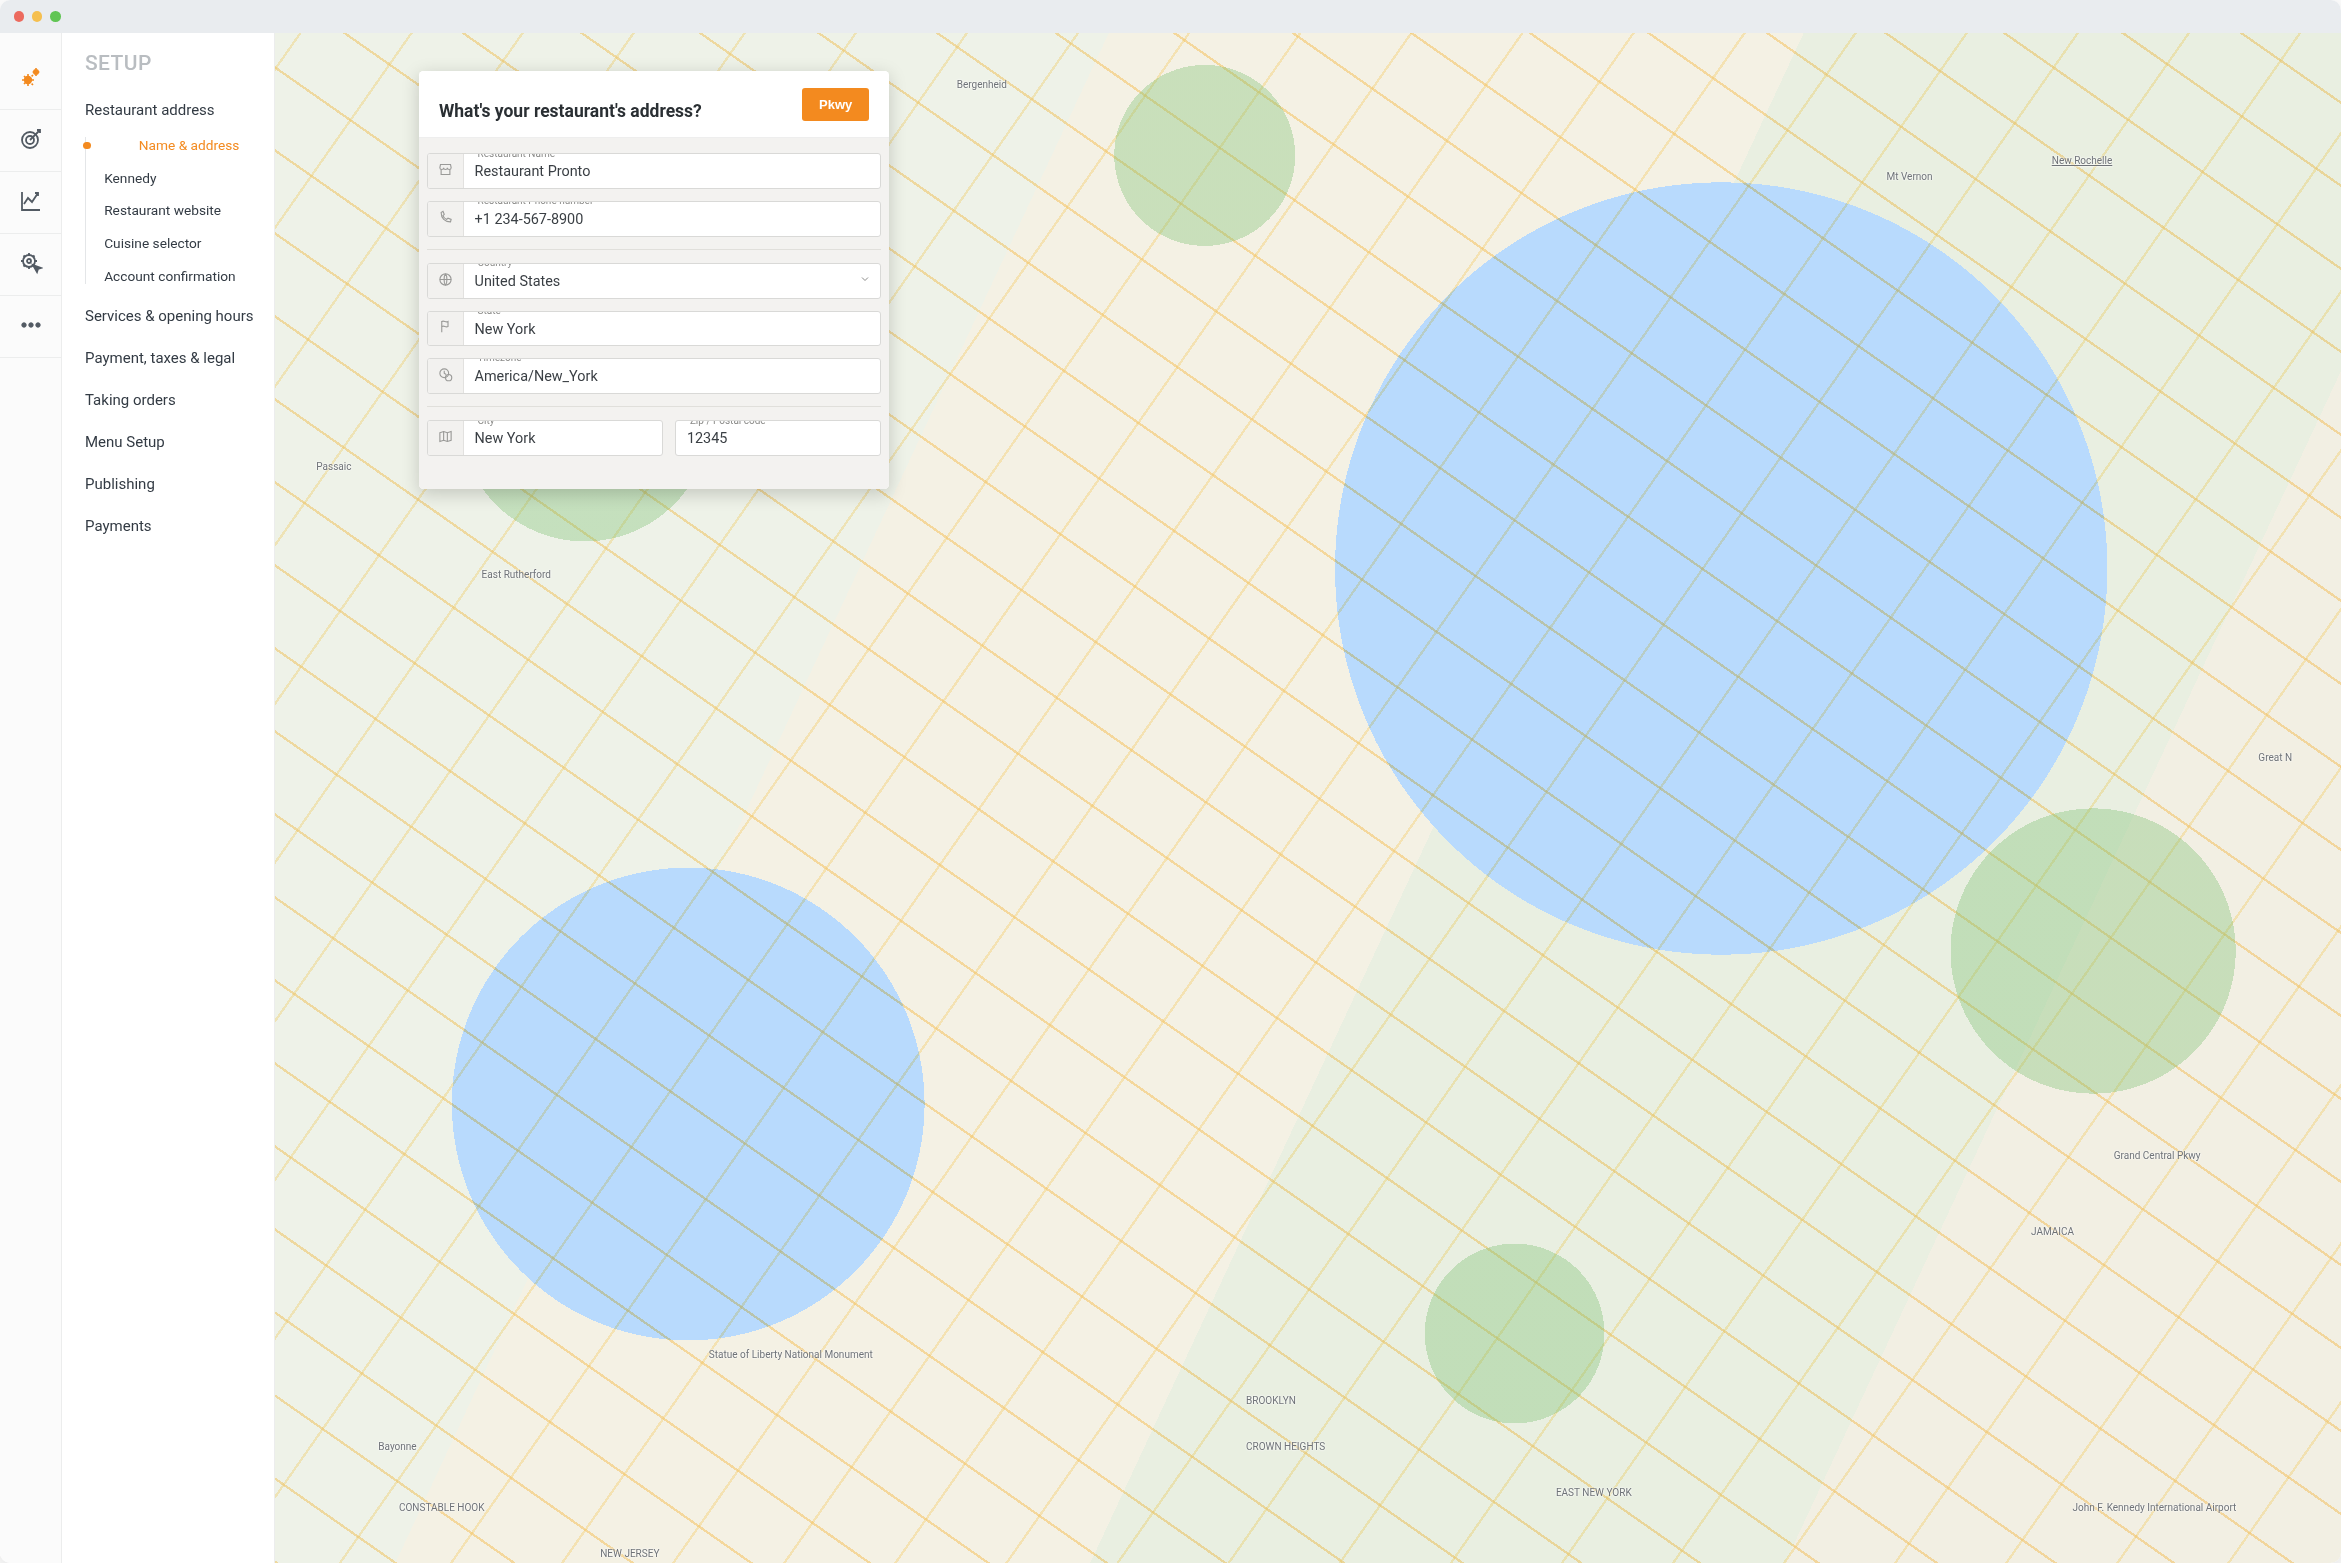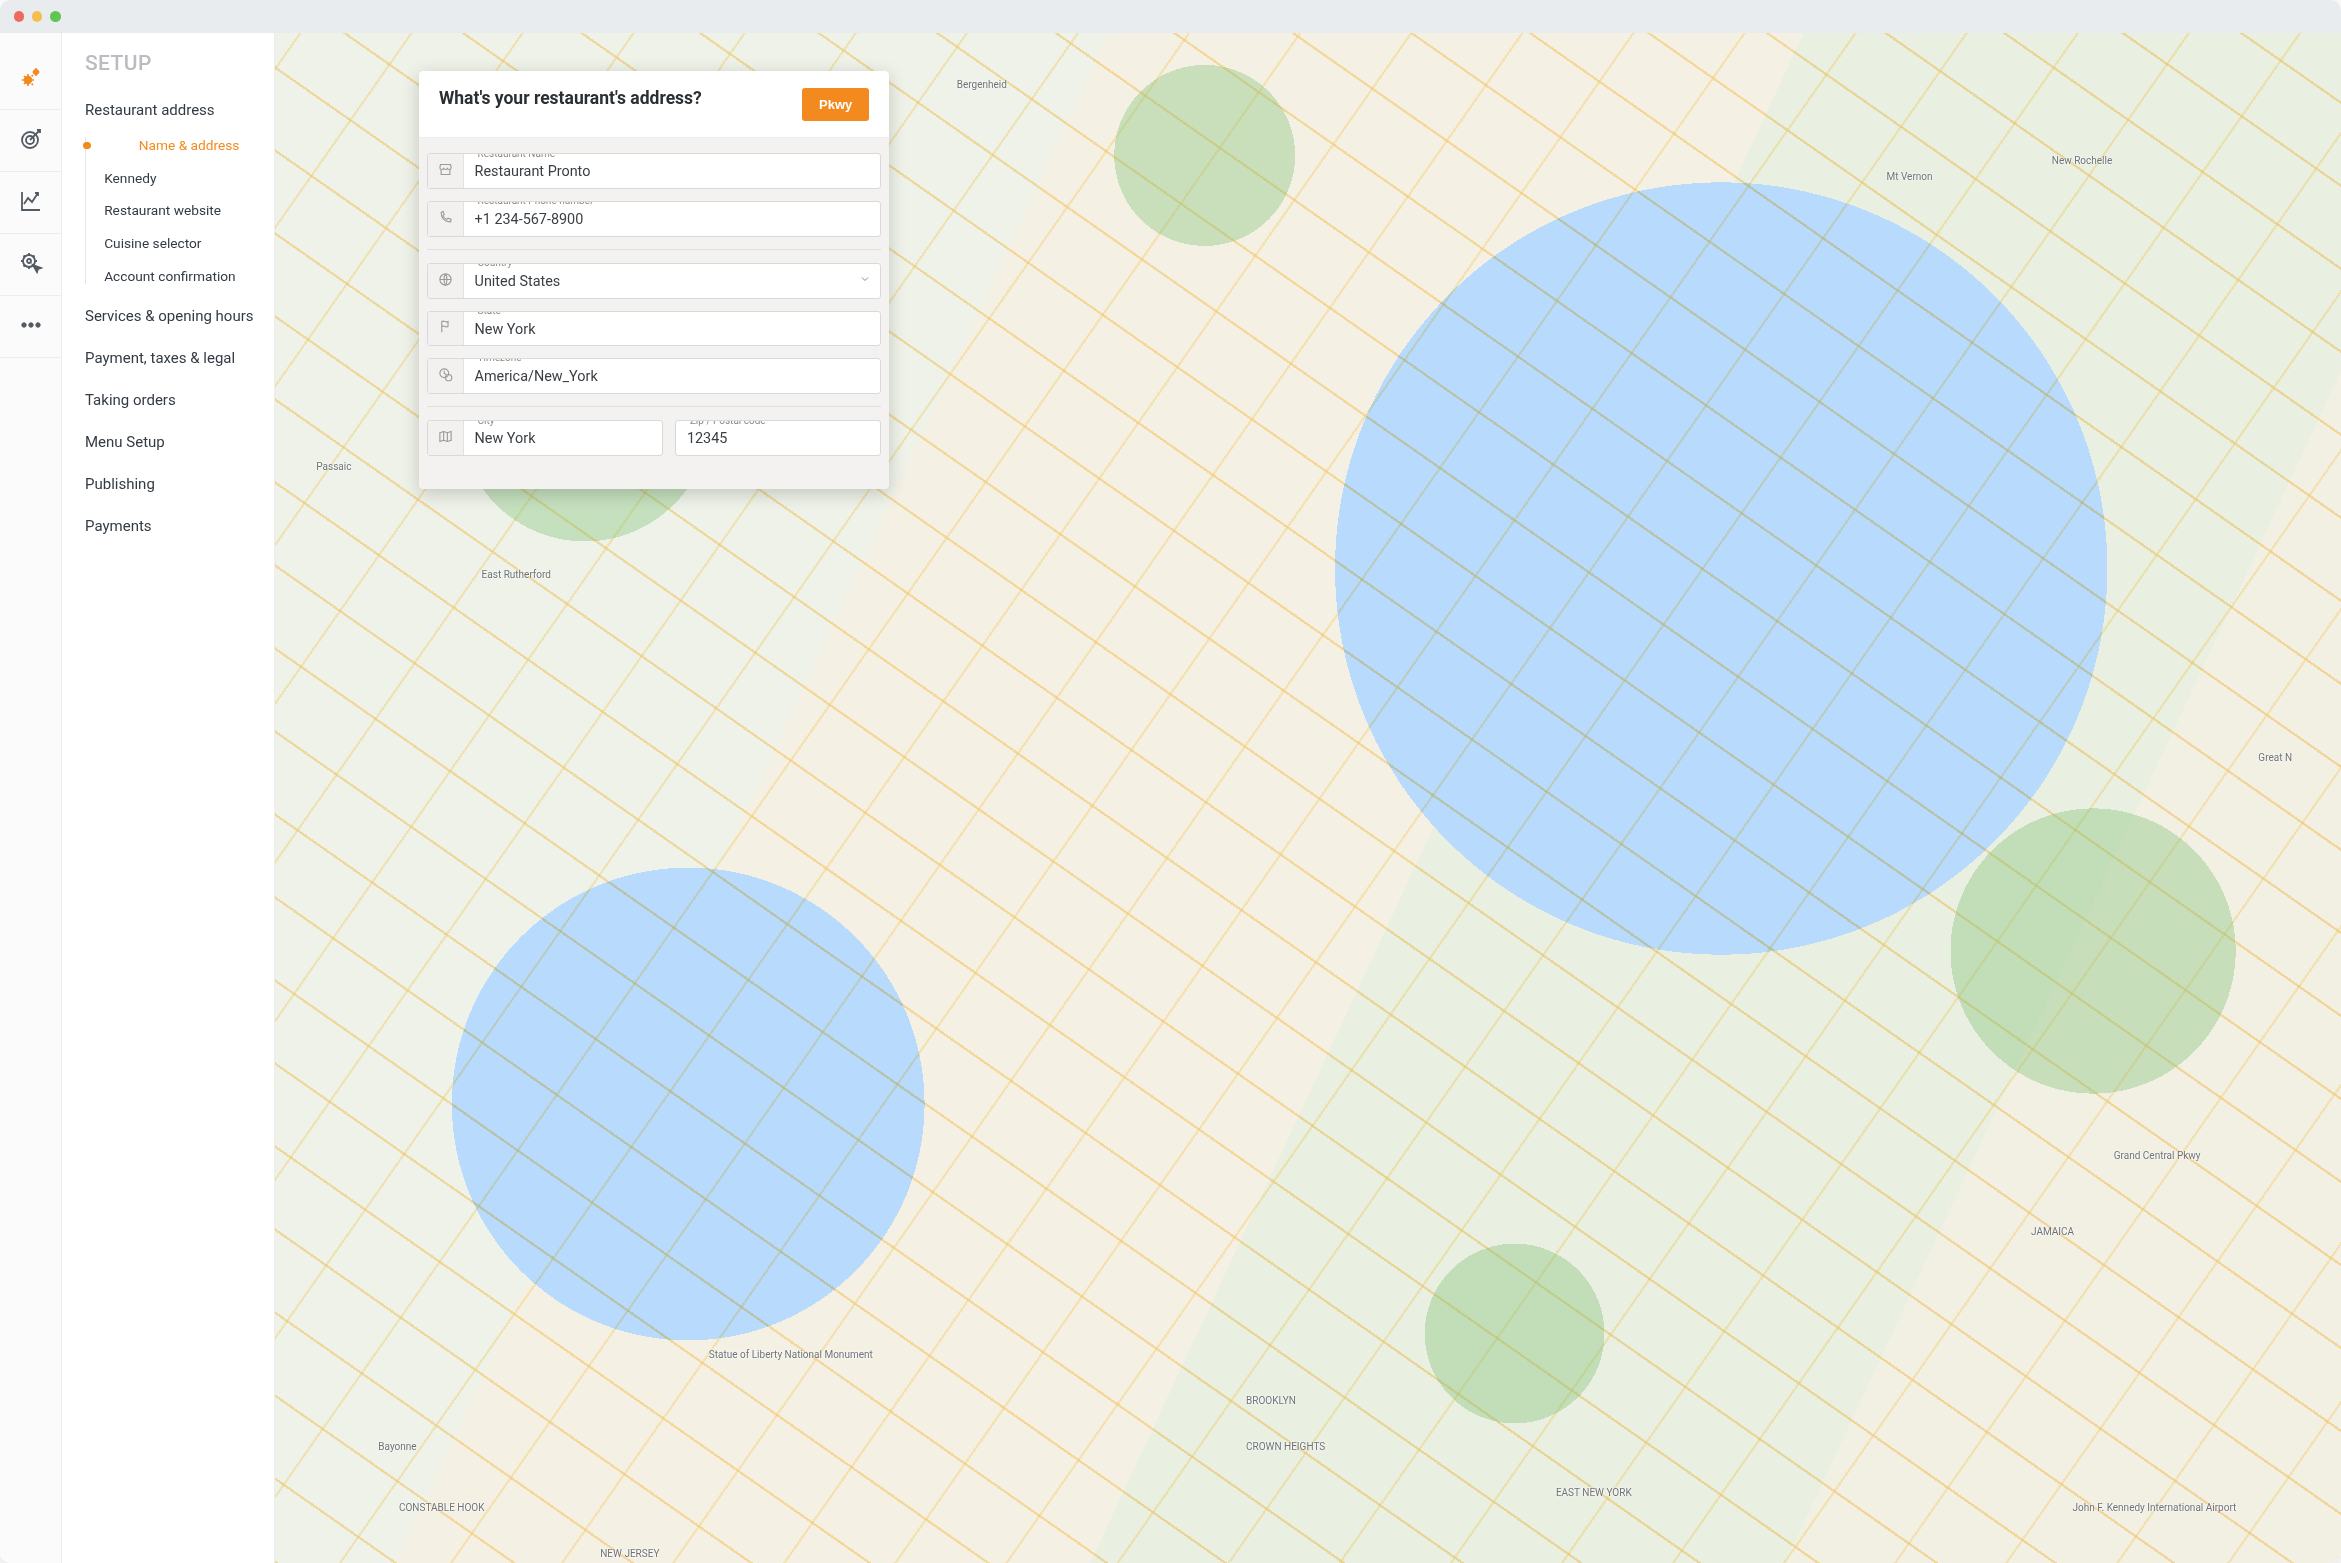--- a/index.html
+++ b/index.html
@@ -159,21 +159,21 @@
   .form-card{
     position:absolute;
     top:38px; left:144px;
     width:470px;
     background:#ffffff;
     border-radius:4.6px;
     box-shadow:0 4.6px 18px rgba(0,0,0,.18);
     overflow:hidden;
   }
   .form-head{
-    display:flex;align-items:flex-start;justify-content:space-between;
+    display:flex;align-items:flex-end;justify-content:space-between;
     padding:16.7px 20px;
     border-bottom:0.8px solid #eee;
     background:#fff;
     gap:6px;
   }
   .form-title{
     font-size:17.5px;
     font-weight:700;
     color:#2a2f33;
   }
@@ -322,21 +322,21 @@
       <div class="nav-item"><span>Taking orders</span></div>
       <div class="nav-item"><span>Menu Setup</span></div>
       <div class="nav-item"><span>Publishing</span></div>
       <div class="nav-item"><span>Payments</span></div>
     </aside>
 
     <main class="content">
       <div class="map-bg"></div>
       <div id="map-labels-layer">
           <span class="map-label" style="left: 78%; top: 9%;">Mt Vernon</span>
-          <span class="map-label" style="left: 86%; top: 8%;">New Rochelle</span>
+          <span class="map-label" style="left: 86%; top: 8%; text-decoration: underline;">New Rochelle</span>
           <span class="map-label" style="left: 10%; top: 35%;">East Rutherford</span>
           <span class="map-label" style="left: 2%; top: 28%;">Passaic</span>
           <span class="map-label" style="left: 96%; top: 47%;">Great N</span>
           <span class="map-label" style="left: 5%; top: 92%;">Bayonne</span>
           <span class="map-label" style="left: 21%; top: 86%;">Statue of Liberty National Monument</span>
           <span class="map-label" style="left: 47%; top: 89%;">BROOKLYN</span>
           <span class="map-label" style="left: 47%; top: 92%;">CROWN HEIGHTS</span>
           <span class="map-label" style="left: 62%; top: 95%;">EAST NEW YORK</span>
           <span class="map-label" style="left: 85%; top: 78%;">JAMAICA</span>
           <span class="map-label" style="left: 87%; top: 96%;">John F. Kennedy International Airport</span>

